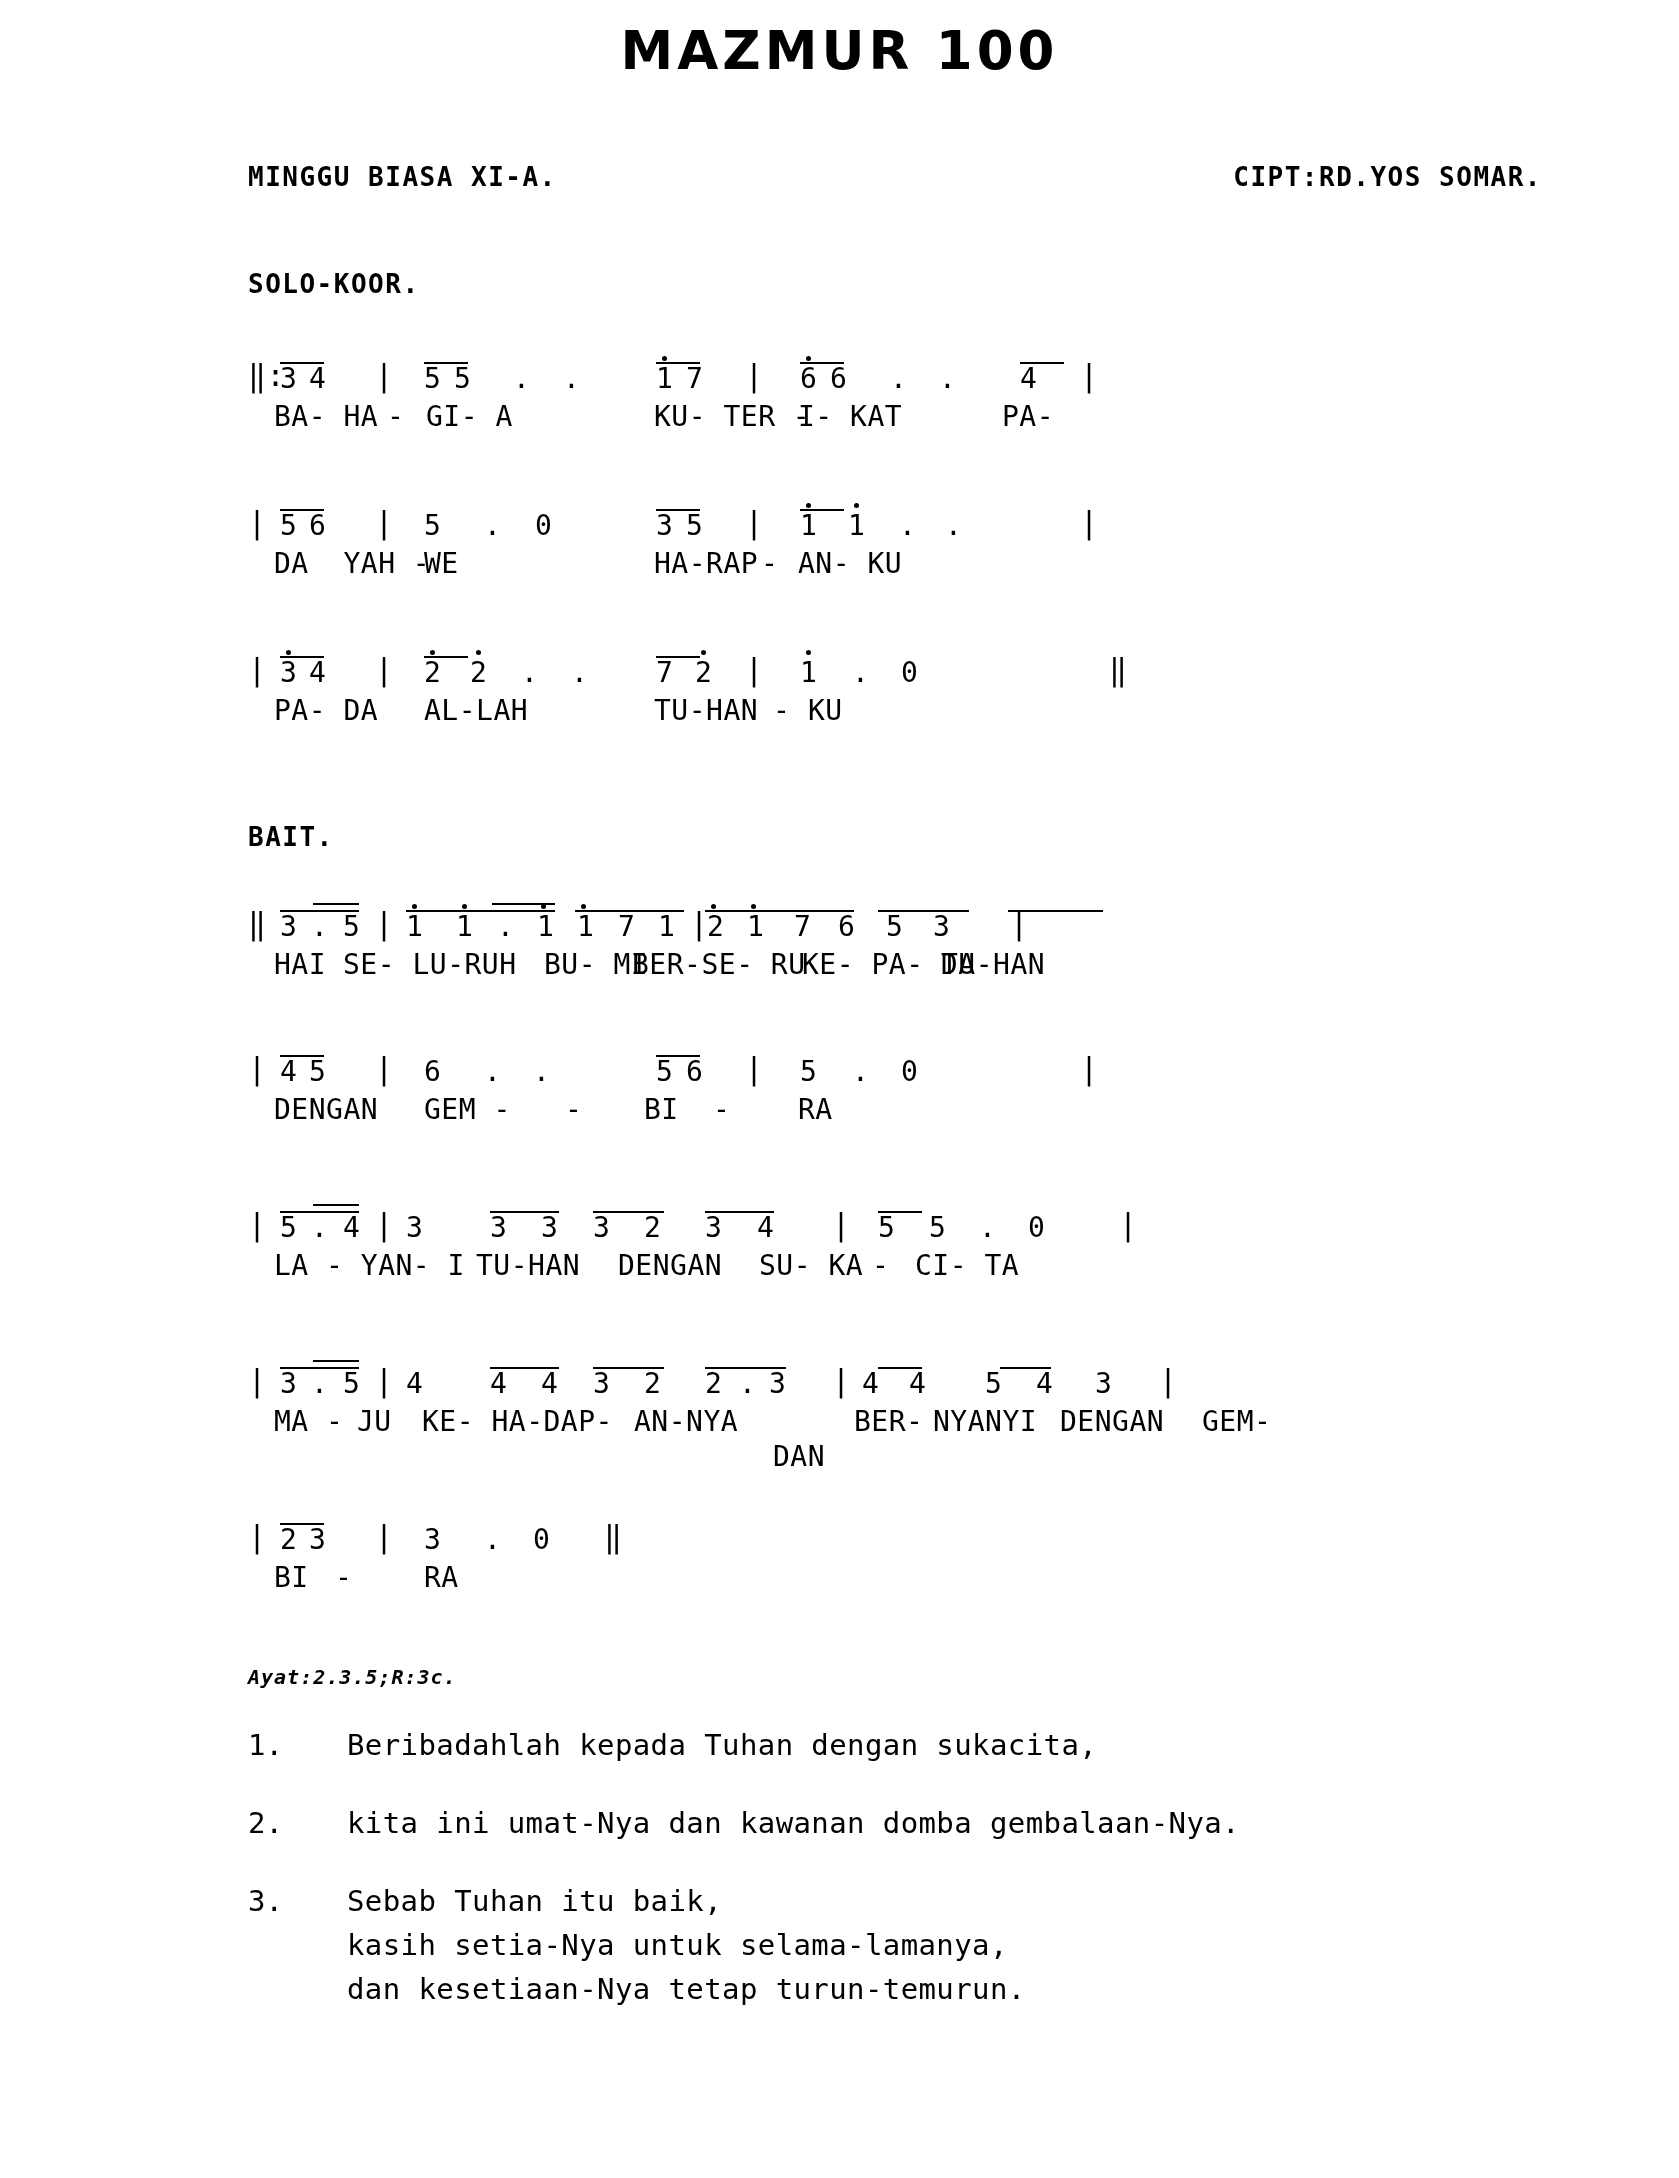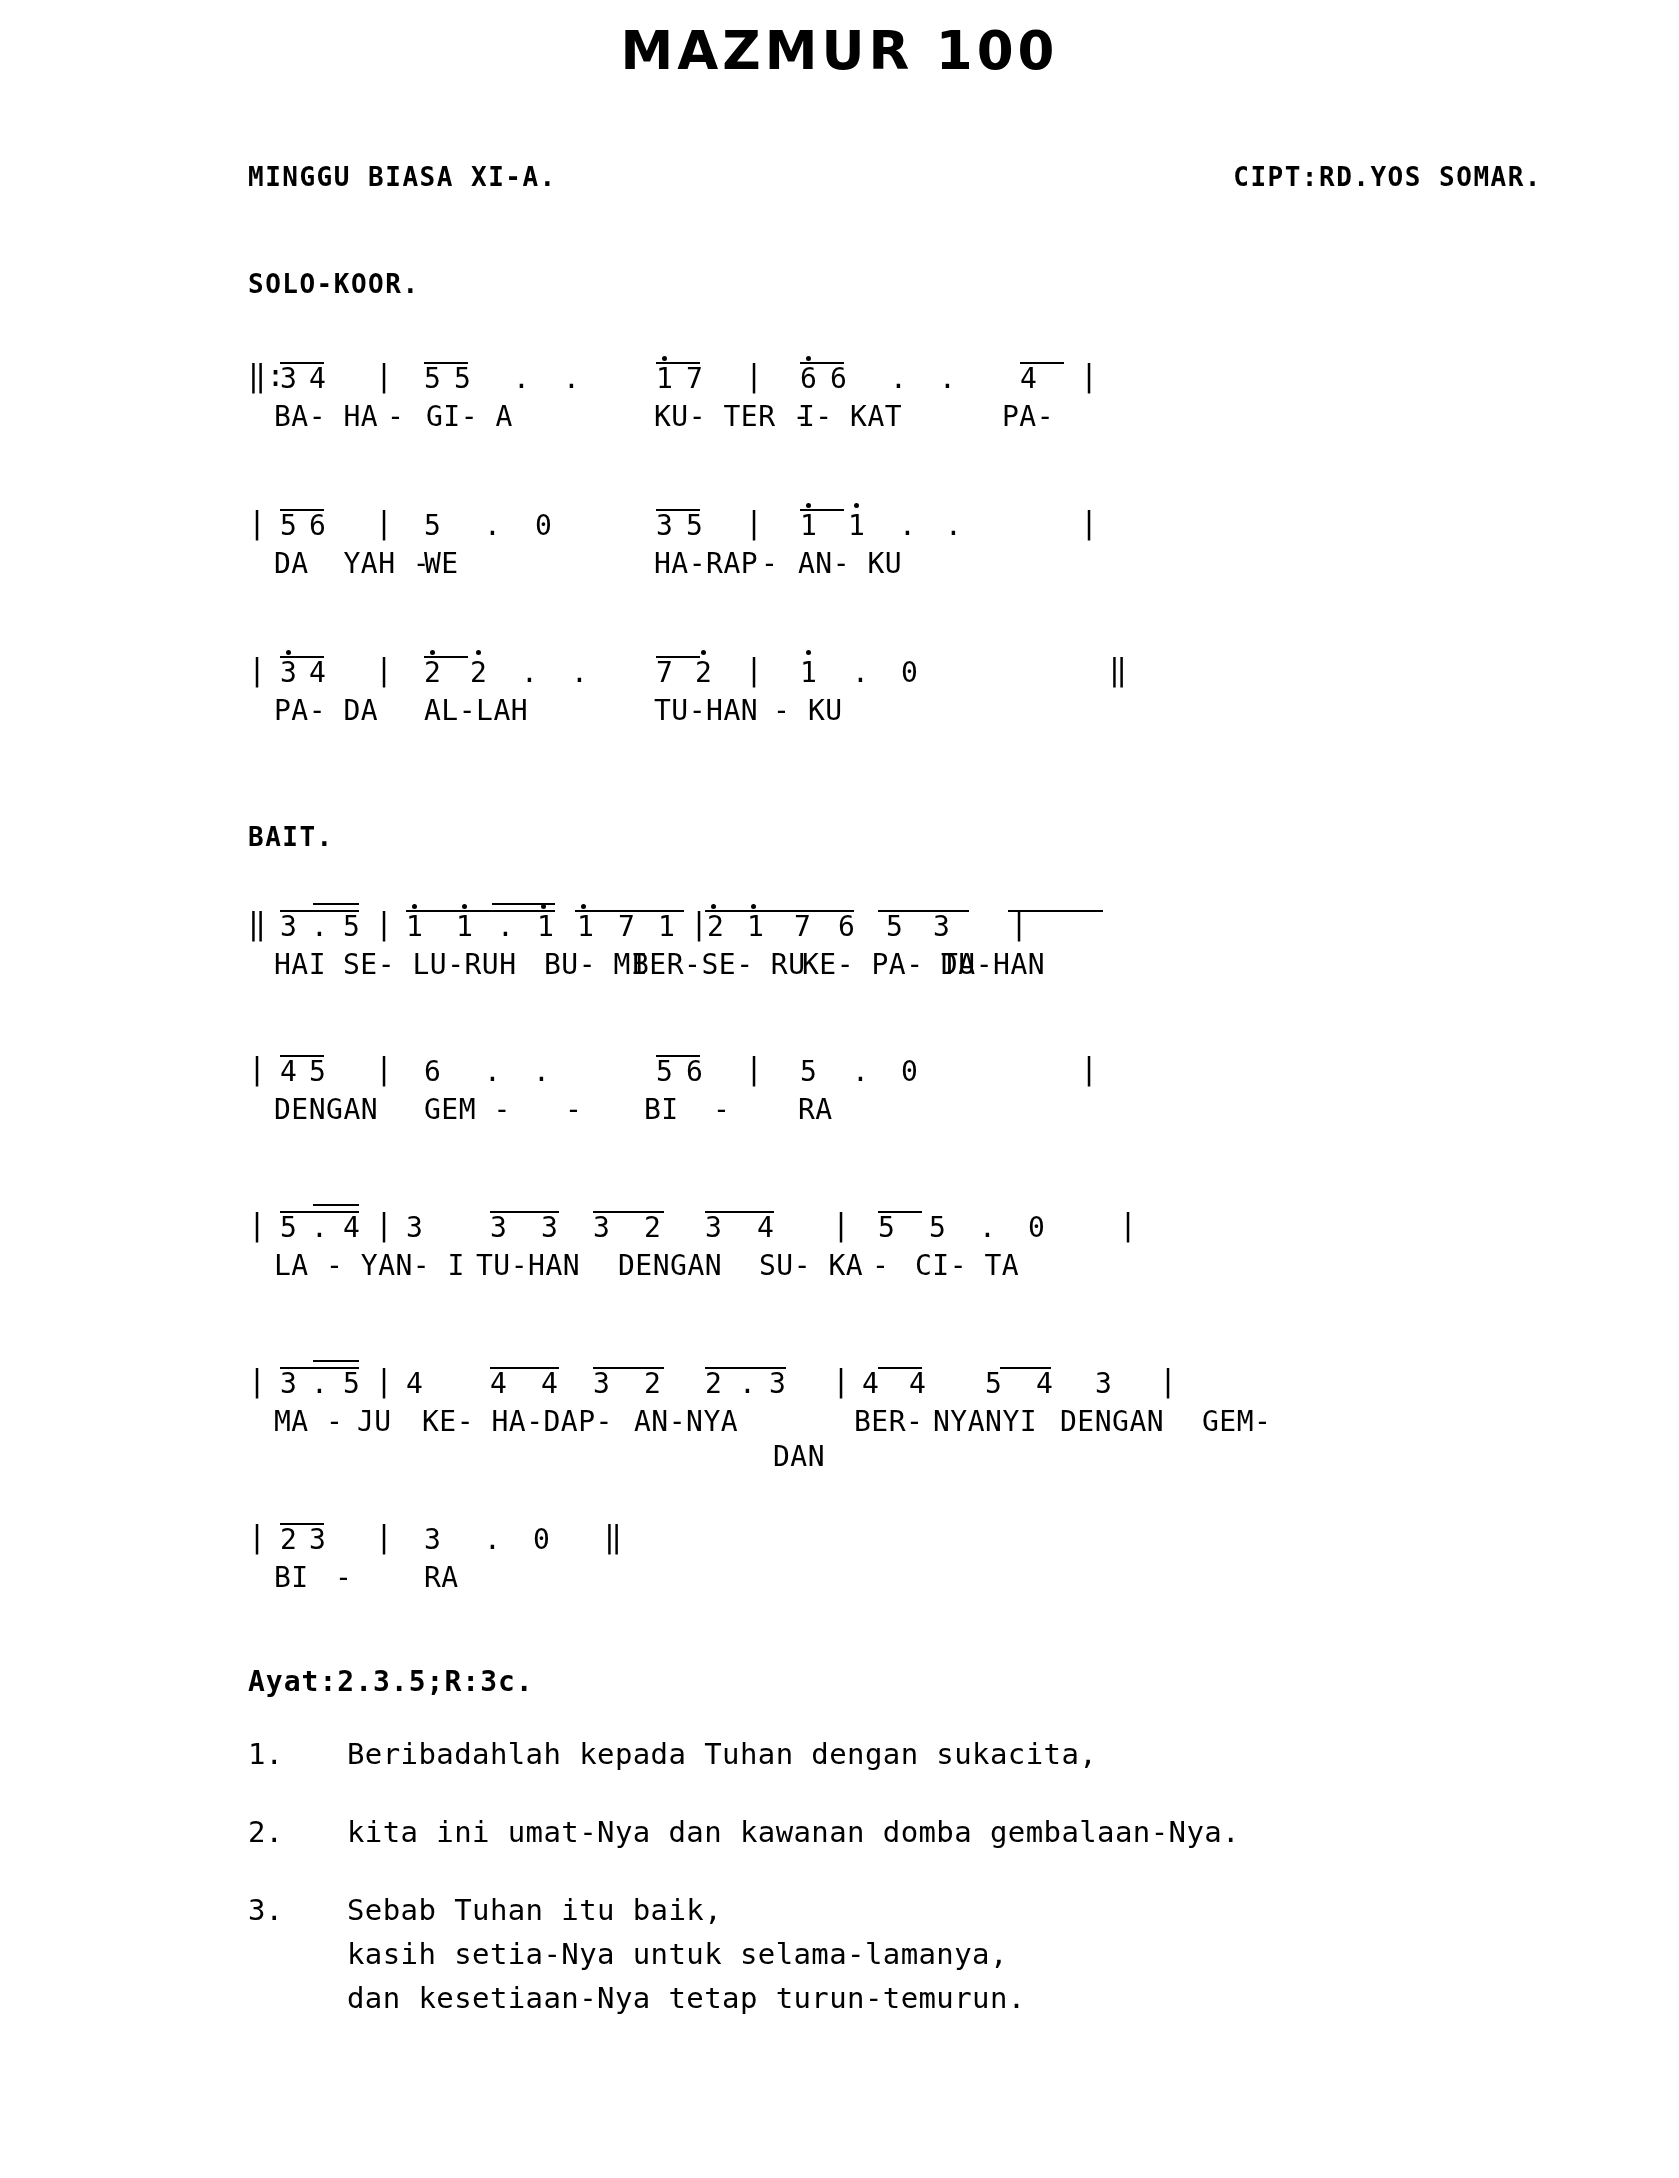--- a/index.html
+++ b/index.html
@@ -102,23 +102,24 @@
   .lyrtok {
     position: absolute;
     font-size: 28px;
     line-height: 30px;
     letter-spacing: 0.5px;
     top: 0;
     white-space: pre;
   }
   .ayat {
     margin: 53px 0 0 248px;
-    font-size: 28px;
+    font-size: 20px;
     font-weight: bold;
     letter-spacing: 1px;
+    font-style: italic;
   }
   .verses {
     margin: 34px 0 0 248px;
   }
   .verse {
     display: flex;
     margin-bottom: 34px;
   }
   .vnum {
     width: 99px;

